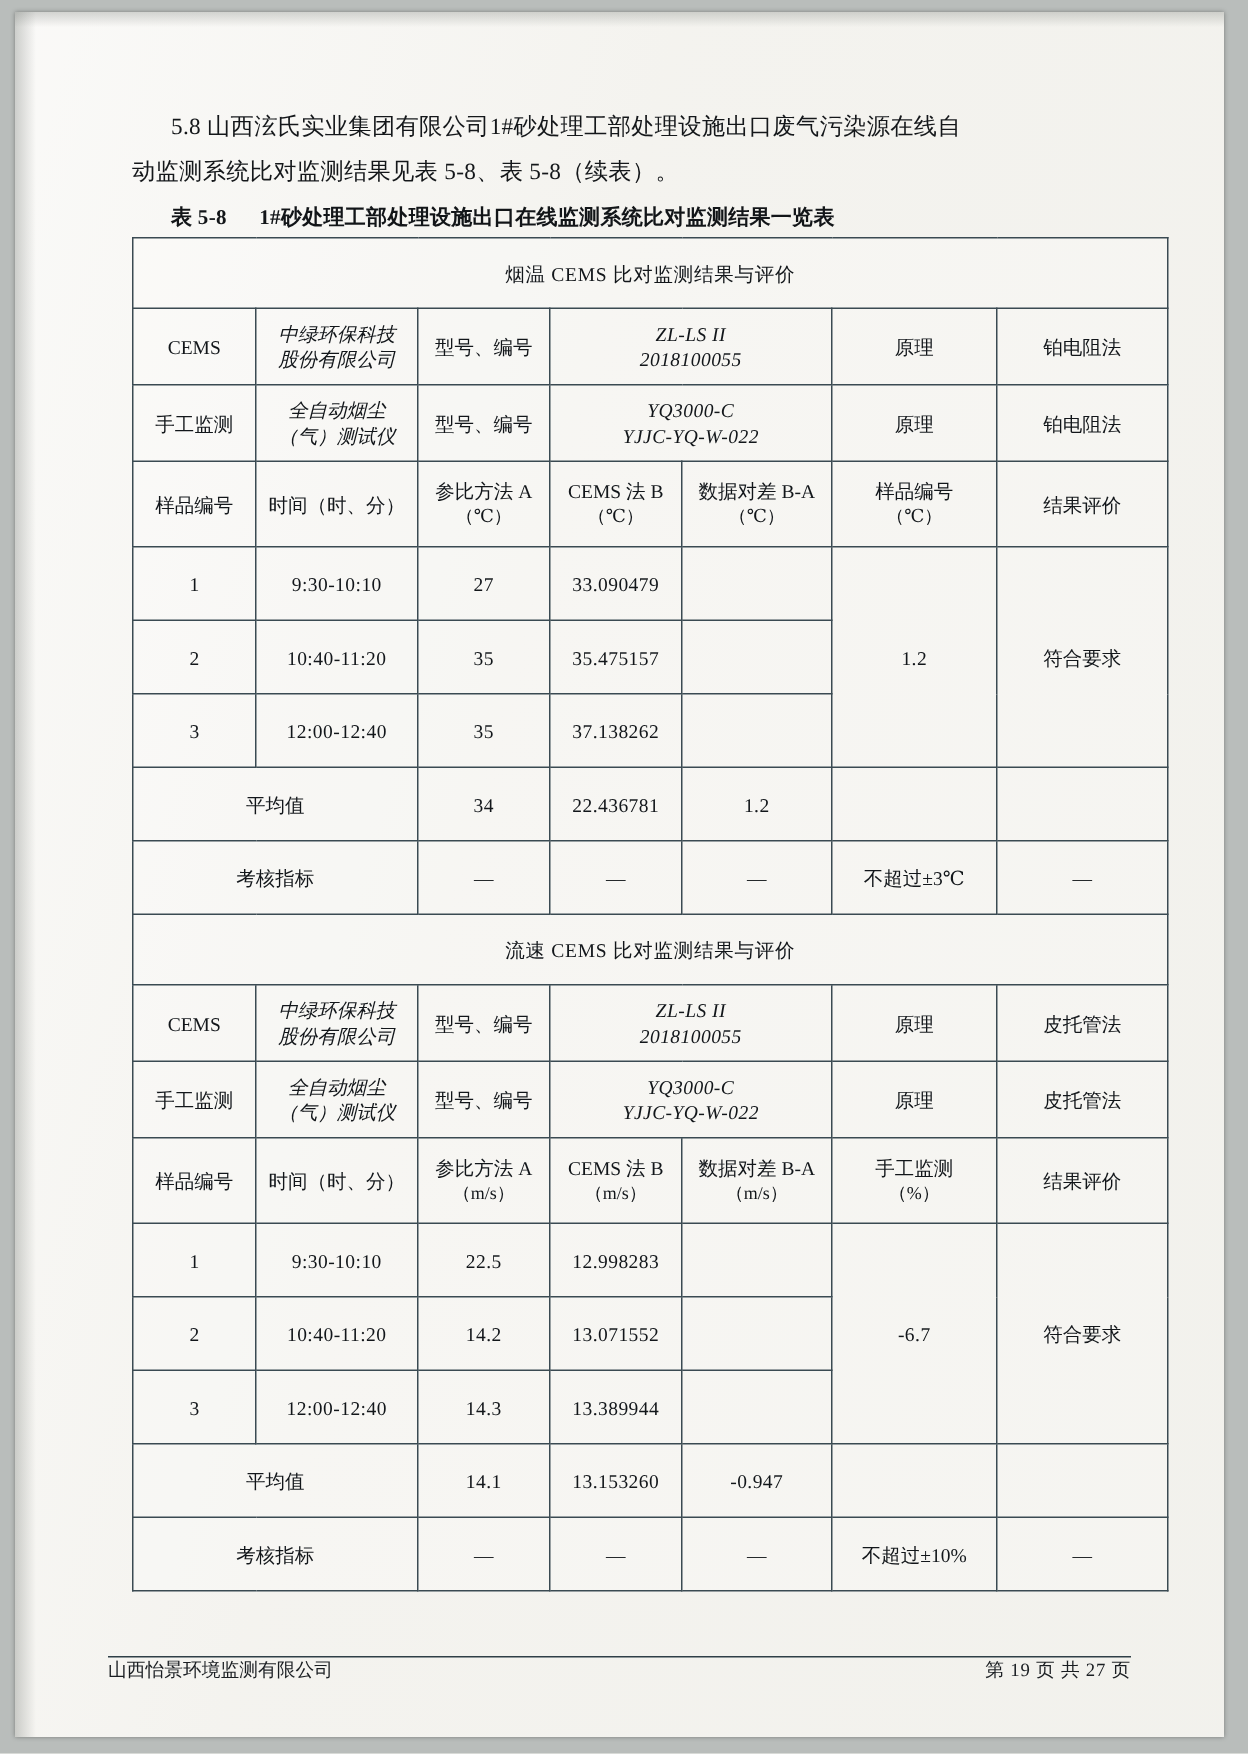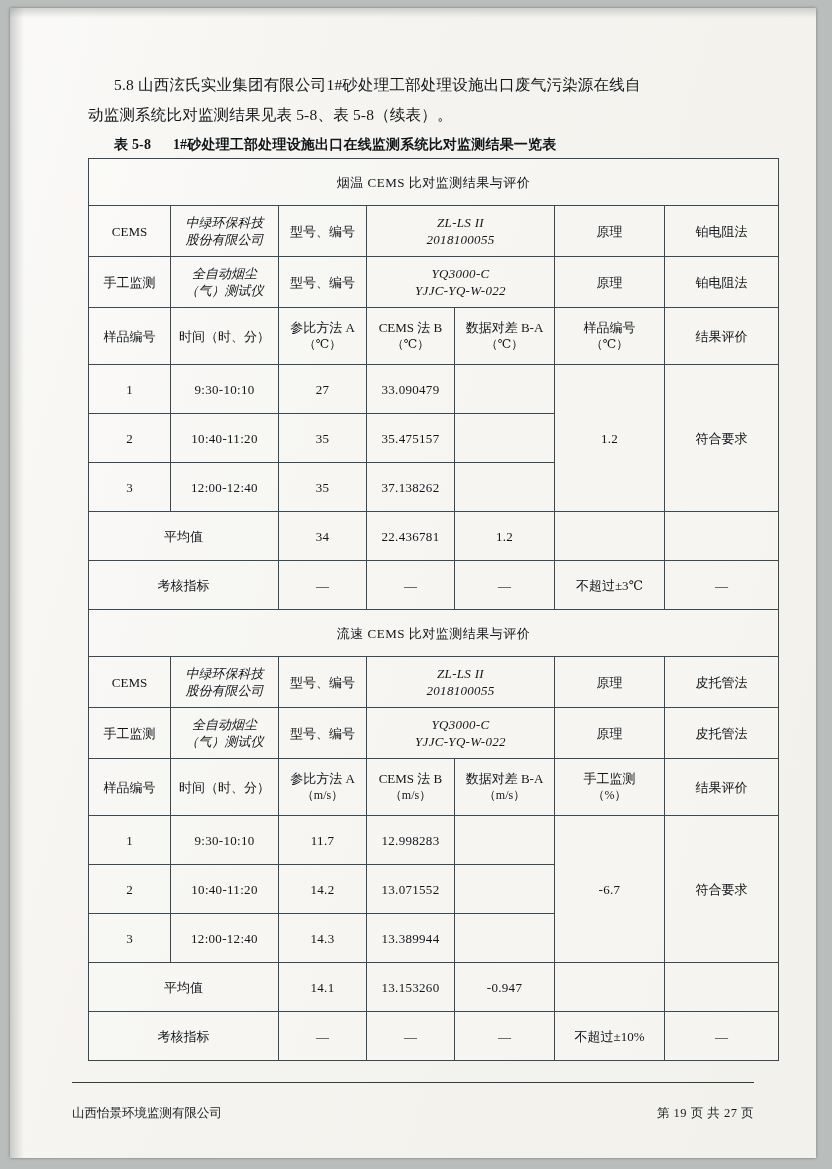--- a/index.html
+++ b/index.html
@@ -89,21 +89,21 @@
   .two-line { line-height: 17px; font-style: italic; }
   .unit { display: block; font-size: 12px; }
   .dash { font-size: 15px; }
 
   .footer {
     position: absolute;
     left: 62px;
     right: 62px;
     bottom: 36px;
     border-top: 1px solid #2f3f47;
-    padding-top: 22px;
+    padding-top: 0;
     display: flex;
     justify-content: space-between;
     align-items: baseline;
     font-size: 12.5px;
     color: #1a1e22;
   }
   .footer .pg { letter-spacing: 0.5px; margin-left: 24px; }
   .edge-shadow-l {
     position: absolute; left: 0; top: 0; bottom: 0; width: 14px;
     background: linear-gradient(to right, rgba(120,125,120,0.35), rgba(120,125,120,0));
@@ -273,21 +273,21 @@
           <td>
             <span>手工监测</span>
             <span class="unit">（%）</span>
           </td>
           <td>结果评价</td>
         </tr>
 
         <tr class="rd">
           <td>1</td>
           <td class="mono">9:30-10:10</td>
-          <td class="mono">11.7</td>
+          <td class="mono">22.5</td>
           <td class="mono">12.998283</td>
           <td></td>
           <td rowspan="3" class="mono">-6.7</td>
           <td rowspan="3">符合要求</td>
         </tr>
         <tr class="rd">
           <td>2</td>
           <td class="mono">10:40-11:20</td>
           <td class="mono">14.2</td>
           <td class="mono">13.071552</td>

